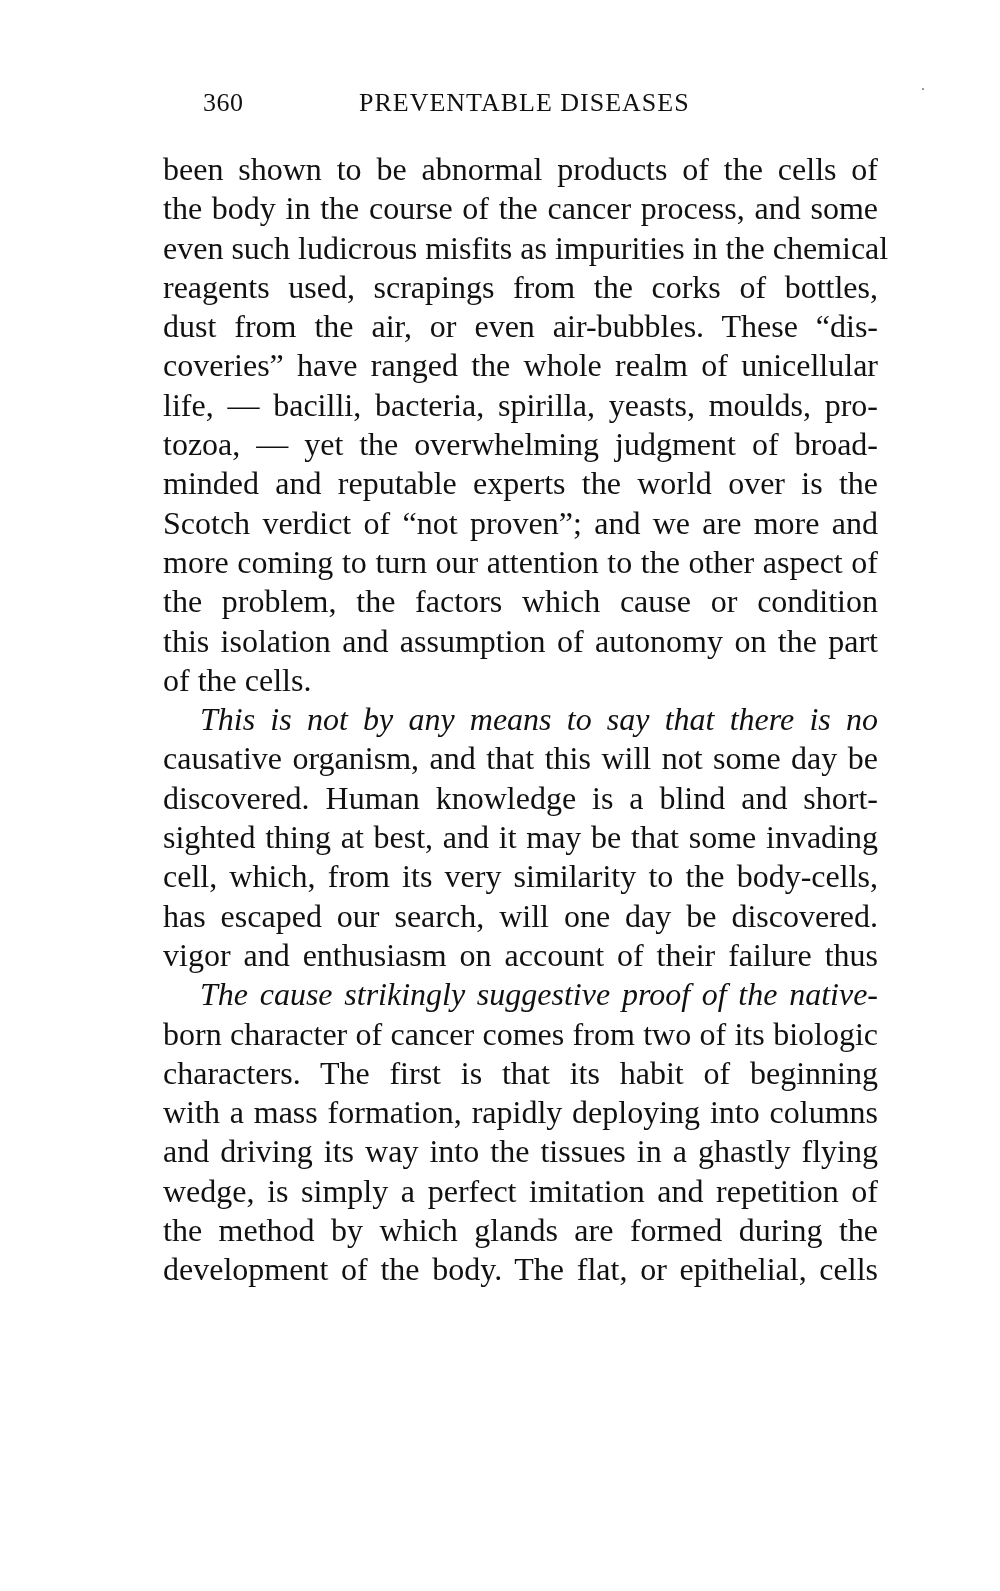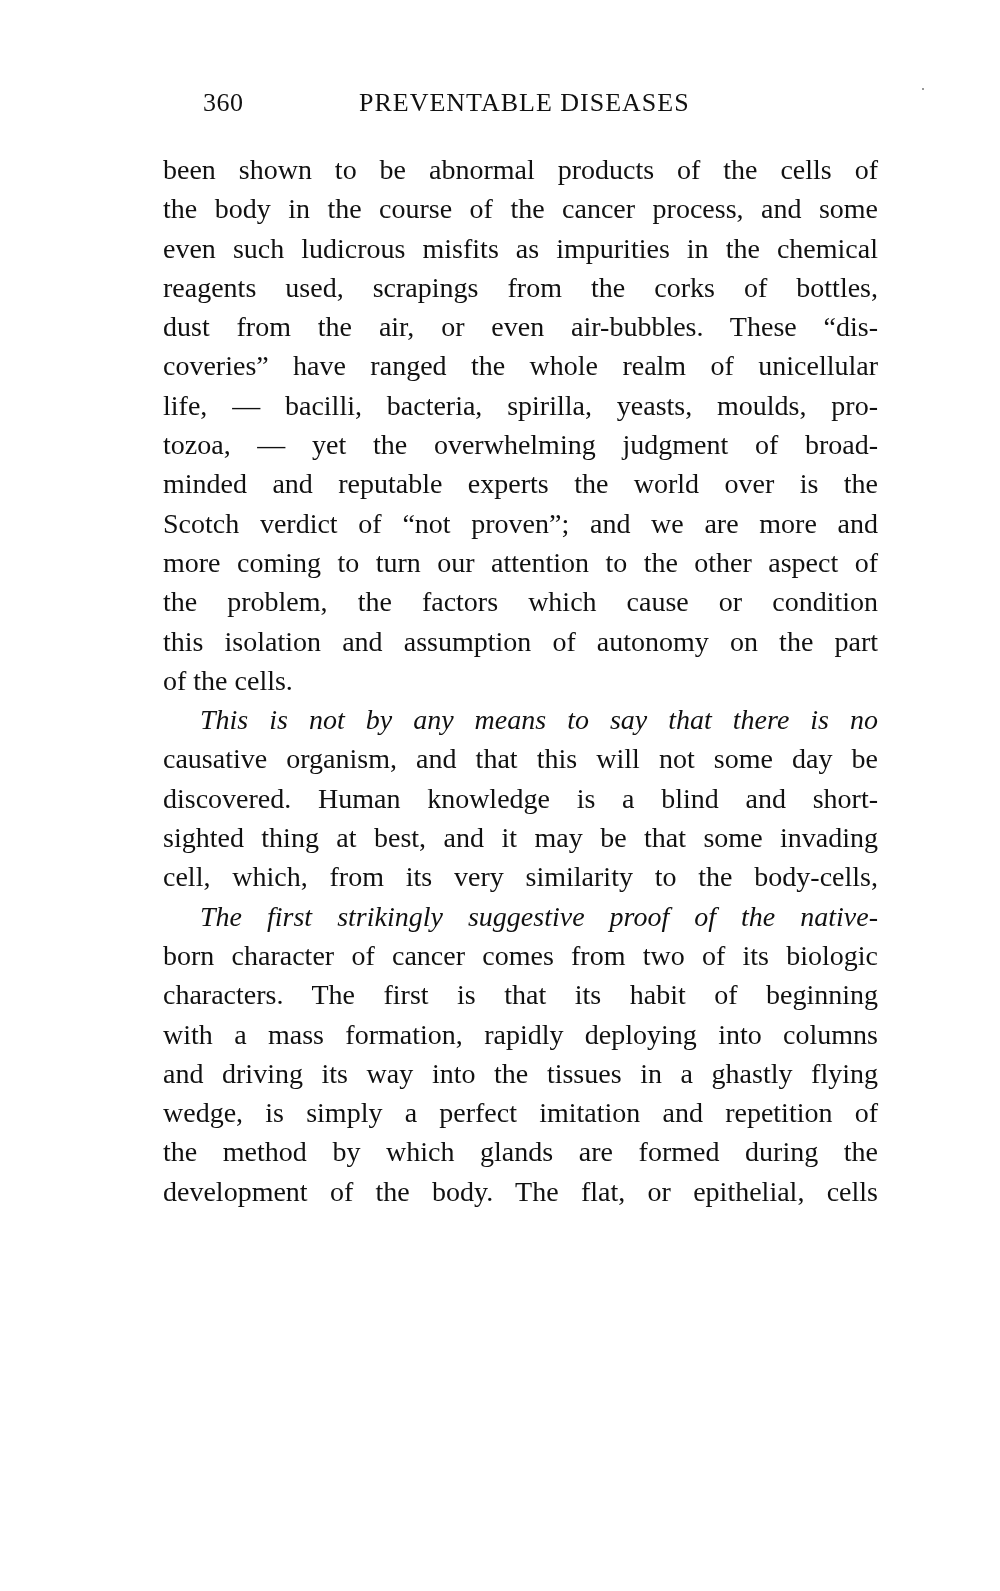--- a/index.html
+++ b/index.html
@@ -3,21 +3,21 @@
 <meta charset="utf-8">
 <style>
   html, body { margin:0; padding:0; background:#ffffff; }
   body { width:1000px; height:1591px; position:relative; overflow:hidden;
          font-family:"Liberation Serif", "DejaVu Serif", serif; color:#111; }
   .header { position:absolute; top:88px; left:163px; width:715px; height:40px;
             font-size:26px; letter-spacing:0.5px;margin-left:40px; }
   .page-num { position:absolute; left:0; top:0; }
   .running-title { position:absolute; left:156px; top:0; letter-spacing:1px; }
   .body-text { position:absolute; left:163px; top:150px; width:715px; }
-  .line { height:39.3px; line-height:39.3px; font-size:28px; white-space:nowrap;
+  .line { height:39.3px; line-height:39.3px; font-size:32px; white-space:nowrap;
           text-align:justify; text-align-last:justify; }
   .line.last { text-align-last:left; }
   .line.indent { padding-left:37px;font-style:italic; }
   .mark { position:absolute; top:88px; left:922px; width:2px; height:2px; background:#999; }
 </style>
 </head>
 <body>
 
 <div class="header">
   <span class="page-num">360</span>
@@ -41,23 +41,25 @@
       <div class="line">the problem, the factors which cause or condition</div>
       <div class="line">this isolation and assumption of autonomy on the part</div>
       <div class="line last">of the cells.</div>
     </div>
     <div>
       <div class="line indent">This is not by any means to say that there is no</div>
       <div class="line">causative organism, and that this will not some day be</div>
       <div class="line">discovered. Human knowledge is a blind and short-</div>
       <div class="line">sighted thing at best, and it may be that some invading</div>
       <div class="line">cell, which, from its very similarity to the body-cells,</div>
+      <div class="line">has escaped our search, will one day be discovered.</div>
+      <div class="line">vigor and enthusiasm on account of their failure thus</div>
     </div>
     <div>
-      <div class="line indent">The first strikingly suggestive proof of the native-</div>
+      <div class="line indent">The cause strikingly suggestive proof of the native-</div>
       <div class="line">born character of cancer comes from two of its biologic</div>
       <div class="line">characters. The first is that its habit of beginning</div>
       <div class="line">with a mass formation, rapidly deploying into columns</div>
       <div class="line">and driving its way into the tissues in a ghastly flying</div>
       <div class="line">wedge, is simply a perfect imitation and repetition of</div>
       <div class="line">the method by which glands are formed during the</div>
       <div class="line">development of the body. The flat, or epithelial, cells</div>
     </div>
   </div>
 

